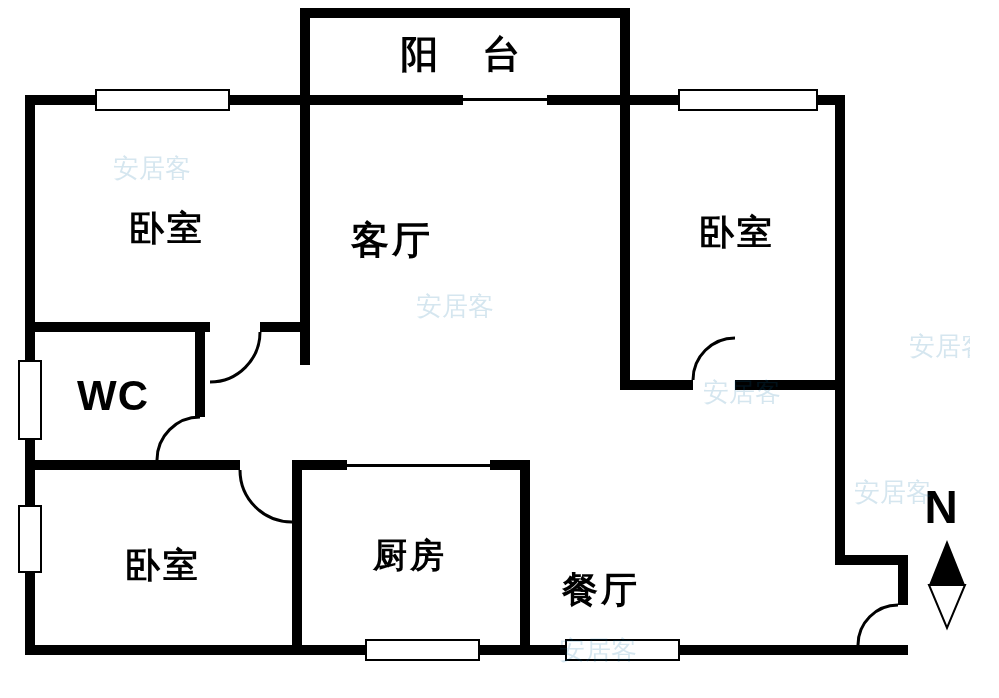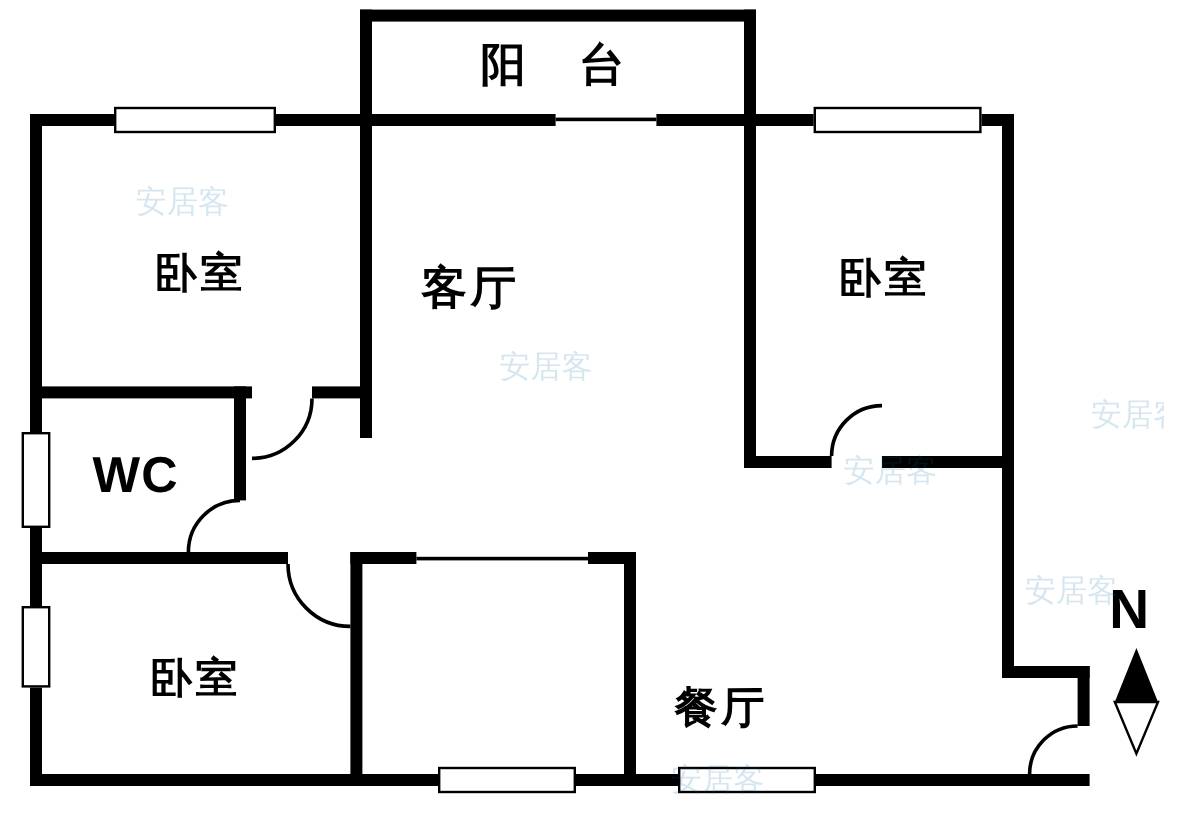--- a/index.html
+++ b/index.html
@@ -63,20 +63,21 @@
   <div class="win" style="left:18px;top:505px;width:24px;height:68px;"></div>
   <div class="win" style="left:365px;top:639px;width:115px;height:22px;"></div>
   <div class="win" style="left:565px;top:639px;width:115px;height:22px;"></div>
 
   <div class="room-label" style="left:462px;top:54px;font-size:38px;">阳　台</div>
   <div class="room-label" style="left:167px;top:228px;font-size:35px;">卧室</div>
   <div class="room-label" style="left:392px;top:240px;font-size:38px;">客厅</div>
   <div class="room-label" style="left:737px;top:232px;font-size:35px;">卧室</div>
   <div class="room-label" style="left:113px;top:396px;font-size:42px;letter-spacing:1px;">WC</div>
   <div class="room-label" style="left:163px;top:565px;font-size:35px;">卧室</div>
+  <div class="room-label" style="left:410px;top:556px;font-size:34px;">厨房</div>
   <div class="room-label" style="left:601px;top:590px;font-size:36px;">餐厅</div>
 
   <div class="north-label" style="left:941px;top:507px;">N</div>
   <svg class="compass" style="left:920px;top:530px;" width="60" height="105" viewBox="0 0 60 105">
     <polygon points="27,10 9,55 45,55" fill="#000"></polygon>
     <polygon points="9,55 45,55 27,98" fill="#fff" stroke="#000" stroke-width="2"></polygon>
   </svg>
 
   <div class="wm" style="left:152px;top:168px;">安居客</div>
   <div class="wm" style="left:455px;top:306px;">安居客</div>

